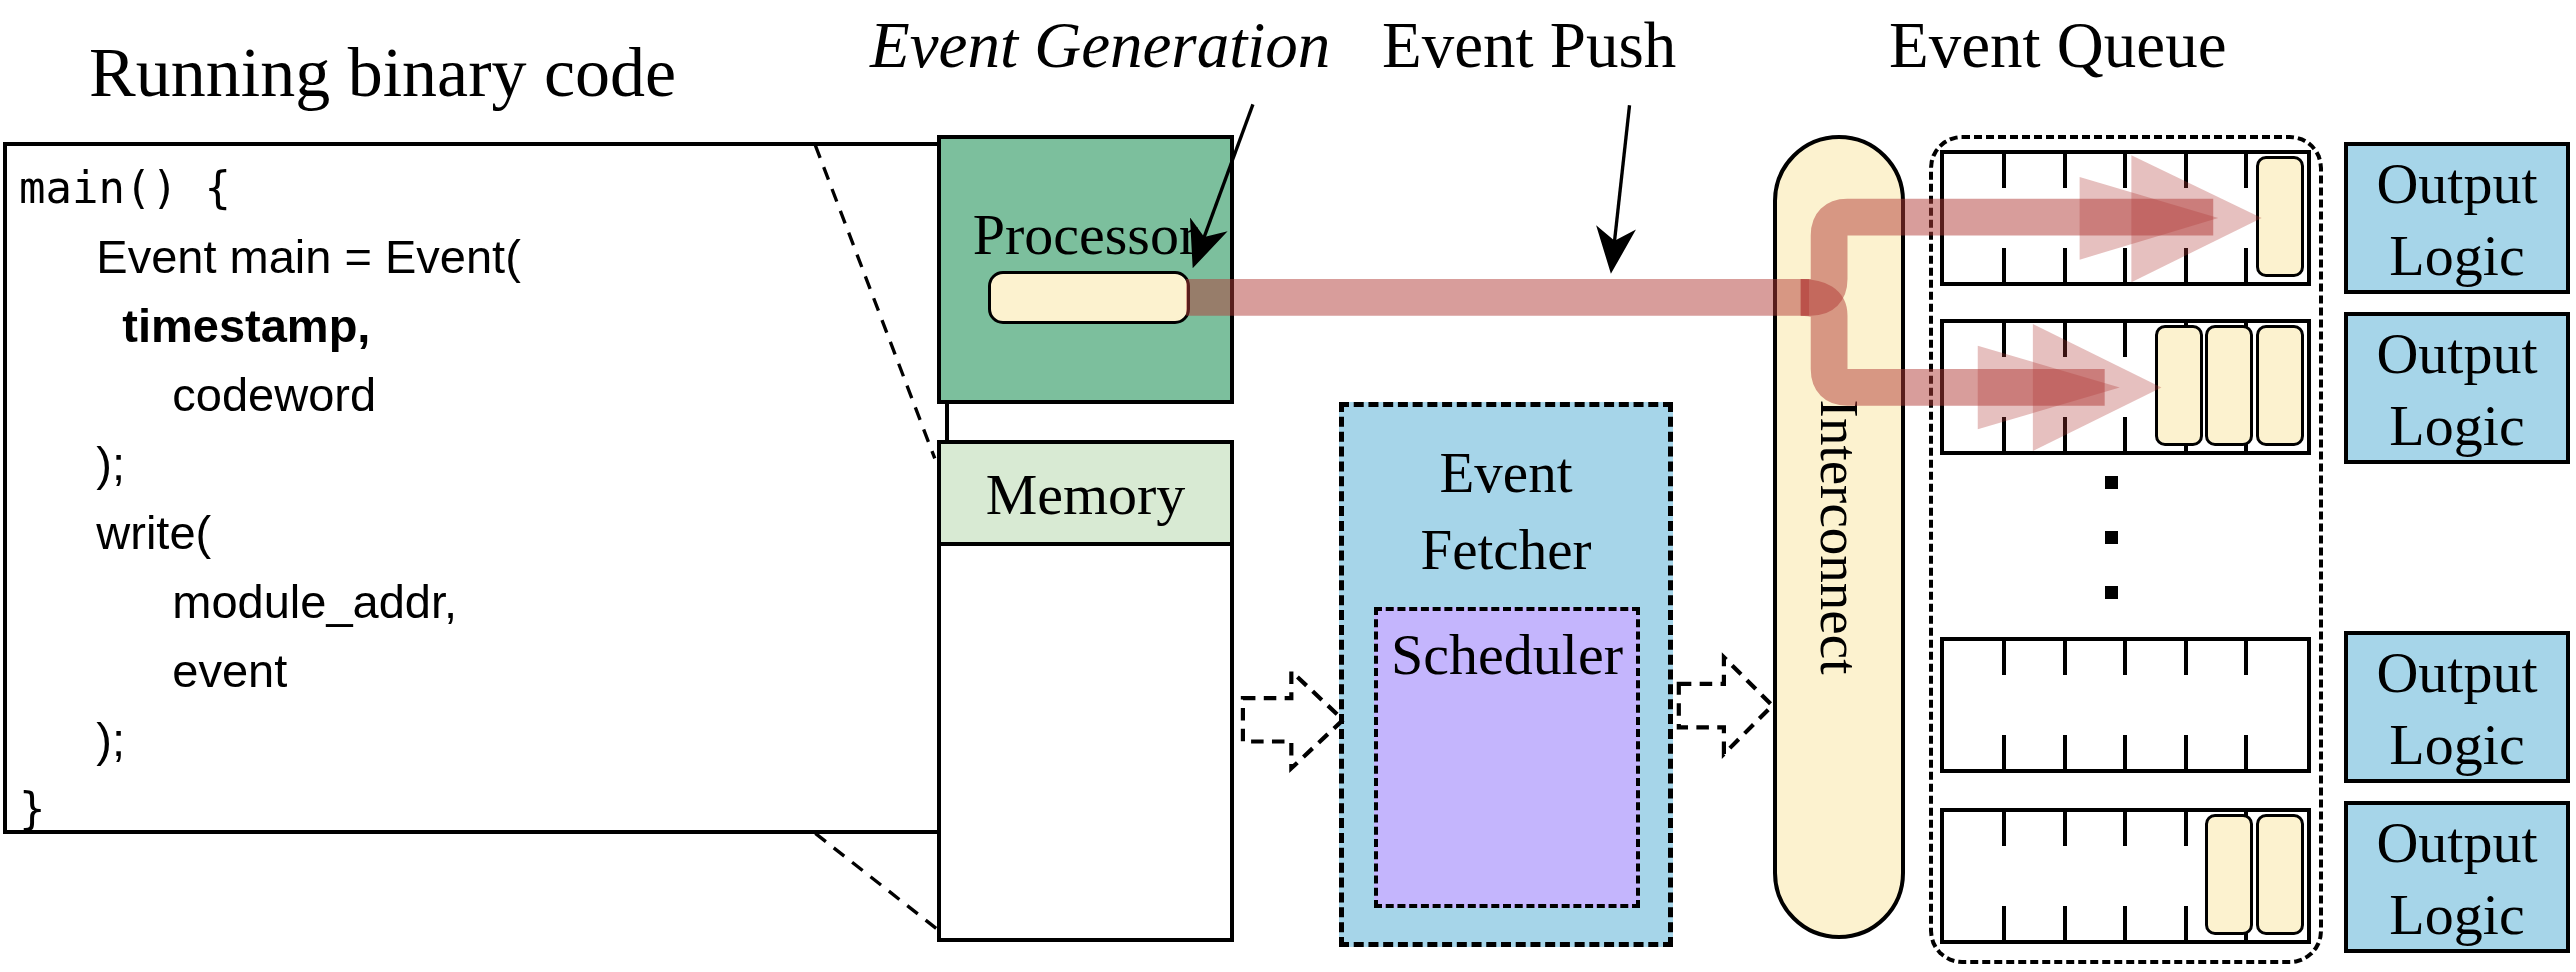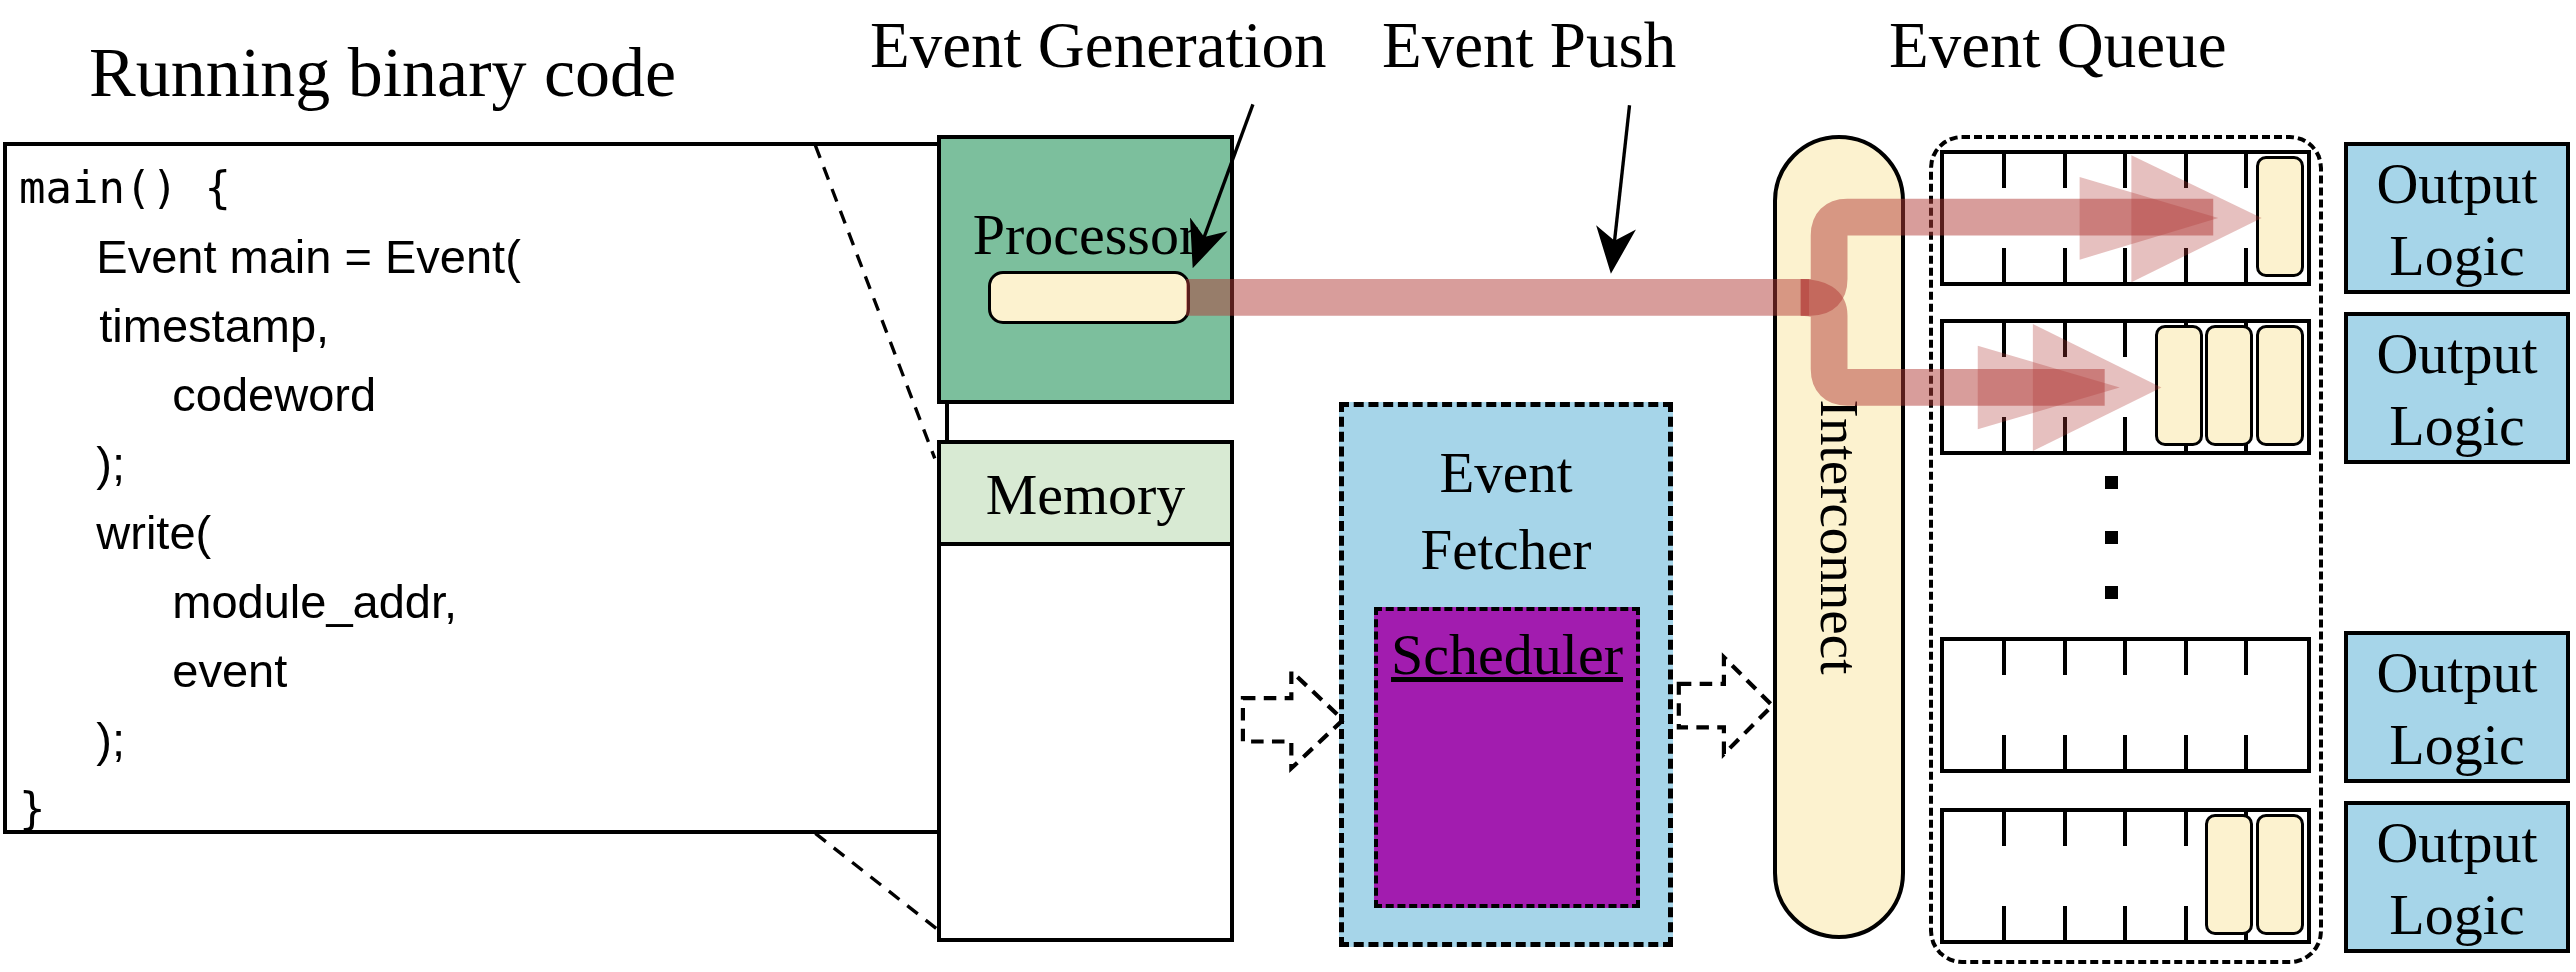--- a/index.html
+++ b/index.html
@@ -19,21 +19,21 @@
   #processor-label{padding-top:32px;font-size:58px;text-align:center;margin-top:30px;}
   #event-chip{left:988px;top:271px;width:196px;height:47px;border:3.3px solid #000;
               border-radius:15px;background:#FCF2CF;}
   #memory-box{left:937px;top:440px;width:297px;height:502px;background:#fff;}
   #memory-header{height:98px;background:#D8EAD3;border-bottom:4.2px solid #000;
                  font-size:58px;text-align:center;line-height:102px;}
   #memory-body{padding-top:23.4px;font-size:45px;line-height:55px;text-align:center;}
   
   #ef-box{left:1339px;top:402px;width:334px;height:545px;background:#A6D5E9;border-width:5px;}
   #ef-label{padding-top:27px;font-size:57px;line-height:77px;text-align:center;}
-  #sched-box{left:1374px;top:607px;width:266px;height:301px;background:#a21caf;border-width:4.2px;text-decoration:underline;}
+  #sched-box{left:1374px;top:607px;width:266px;height:301px;background:#c4b5fd;border-width:4.2px;}
   #sched-label{padding-top:10px;font-size:58px;text-align:center;white-space:nowrap;}
   
   #interconnect{left:1773px;top:135px;width:132px;height:804px;border-radius:66px;
                 background:#FCF2CF;}
   #interconnect-label{position:absolute;left:50%;top:50%;transform:translate(-50%,-50%) rotate(90deg);
                       font-size:55px;white-space:nowrap;}
   
   #eq-container{left:1929px;top:135px;width:394px;height:829px;border-radius:33px;}
   .queue-row{position:absolute;left:1940px;width:371px;height:136px;border:4.2px solid #000;
              box-sizing:border-box;background:#fff;}
@@ -47,29 +47,29 @@
           border:4.2px solid #000;box-sizing:border-box;font-size:58px;line-height:72px;
           text-align:center;padding-top:1.7px;}
   #overlay{position:absolute;left:0;top:0;pointer-events:none;}
 </style>
 </head>
 <body>
 
 <div id="stage">
 
   <div class="title" style="left:89px;top:33px;width:668px;font-size:70px;">Running binary code</div>
-  <div class="title" style="left:870px;top:8.4px;width:501px;">Event Generation</div>
+  <div class="title" style="left:870px;top:8.4px;width:501px;font-style:italic;">Event Generation</div>
   <div class="title" style="left:1889px;top:8.4px;width:501px;">Event Queue</div>
   <div class="title" style="left:1382px;top:8.4px;width:501px;">Event Push</div>
 
   <div id="code-box" class="box">
     <div id="code-lines" style="padding-top:6.7px;">
         <div class="code-line mono" style="padding-left: 11.7px;">main() {</div>
         <div class="code-line" style="padding-left: 89px;">Event main = Event(</div>
-        <div class="code-line" style="padding-left: 92px;">timestamp,</div>
+        <div class="code-line" style="padding-left: 115px; font-weight: bold;">timestamp,</div>
         <div class="code-line" style="padding-left: 165px;">codeword</div>
         <div class="code-line" style="padding-left: 89px;">);</div>
         <div class="code-line" style="padding-left: 89px;">write(</div>
         <div class="code-line" style="padding-left: 165px;">module_addr,</div>
         <div class="code-line" style="padding-left: 165px;">event</div>
         <div class="code-line" style="padding-left: 89px;">);</div>
         <div class="code-line mono" style="padding-left: 11.7px;">}</div>
       </div>
   </div>
 

